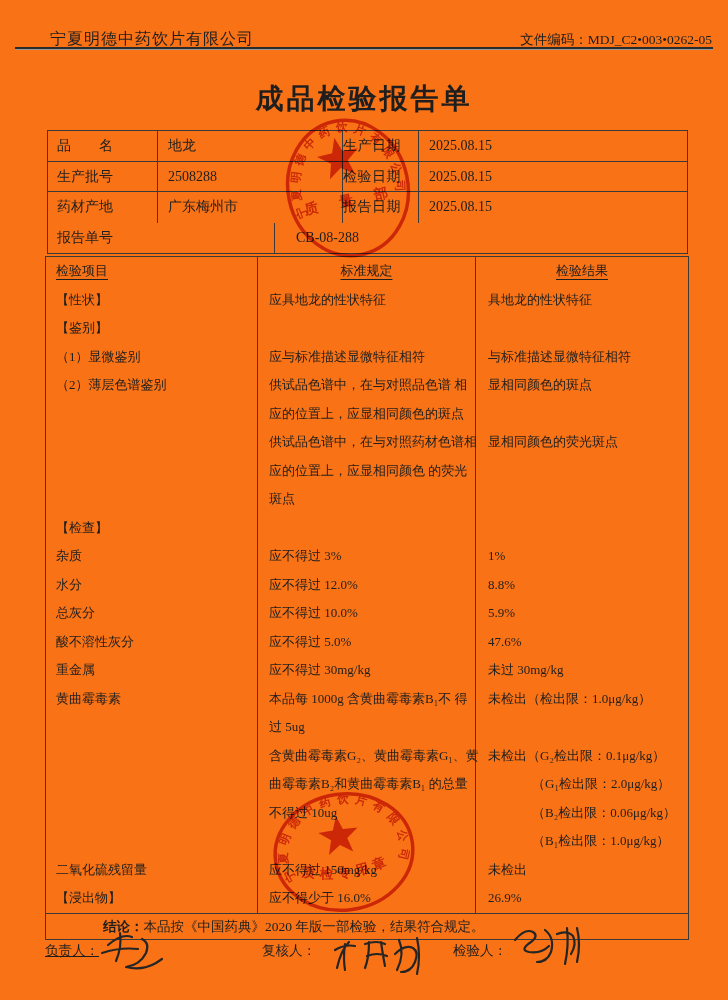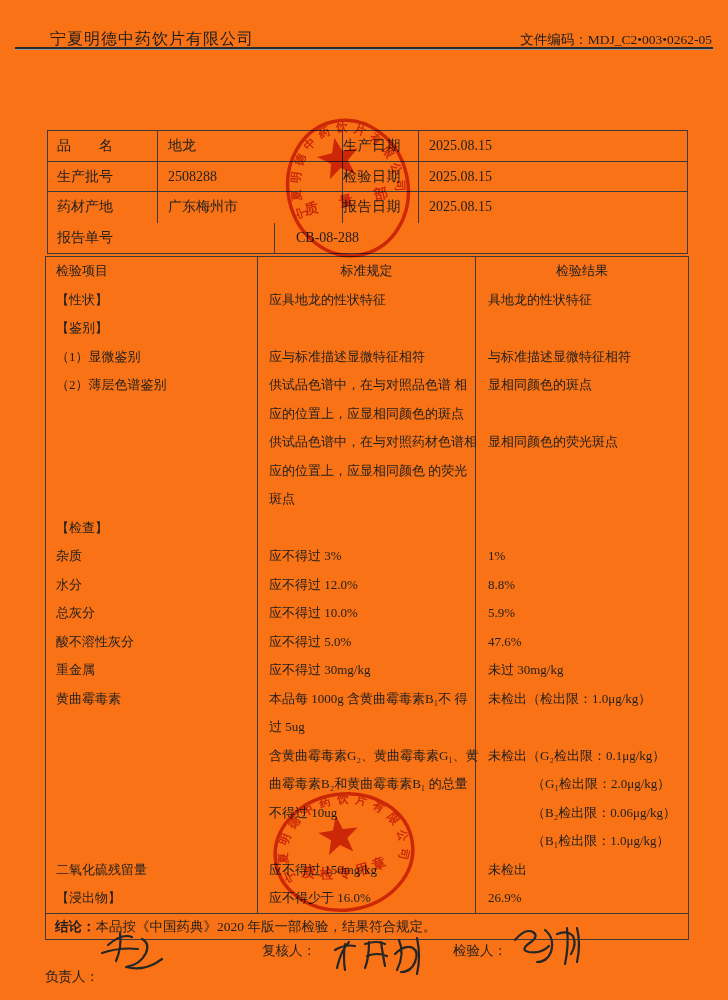--- a/index.html
+++ b/index.html
@@ -32,42 +32,43 @@
   .mcell{white-space:nowrap;}
   .c-item{width:211px;padding-left:10px;}
   .c-std{width:219px;border-left:1px solid #3a3a3a;border-right:1px solid #3a3a3a;padding-left:11px;}
   .c-res{flex:1;padding-left:12px;}
   .mline{height:28.5px;line-height:28.5px;}
   .mline.indent{padding-left:44px;}
   .mhead .hcell{height:28.5px;line-height:28.5px;}
   .mhead .hc1{width:211px;padding-left:10px;}
   .mhead .hc2{width:219px;border-left:1px solid #3a3a3a;border-right:1px solid #3a3a3a;text-align:center;}
   .mhead .hc3{flex:1;text-align:center;}
-  .mhead span{text-underline-offset:4px;text-align:right;}
+  .mhead span{text-decoration:underline;text-underline-offset:4px;text-align:right;}
   .conclusion{border-top:1px solid #3a3a3a;height:26px;line-height:26px;padding-left:9px;font-size:13.5px;white-space:nowrap;}
-  .conclusion .clabel{font-weight:bold;}
+  .conclusion .clabel{font-weight:bold;margin-left:48px;}
   
   .sig-label{position:absolute;font-size:13.5px;}
   .sig-svg{position:absolute;pointer-events:none;}
   .sig-svg path{stroke:#252525;stroke-width:2.2;fill:none;stroke-linecap:round;stroke-linejoin:round;}
   
   .stamp{position:absolute;mix-blend-mode:multiply;opacity:.88;pointer-events:none;}
   .stamp text{fill:#cb3f2e;font-family:"Liberation Serif","DejaVu Serif",serif;font-weight:bold;}
   .stamp .ring{stroke:#cb3f2e;fill:none;}
   .stamp .star{fill:#cb3f2e;}
 </style>
 </head>
 <body>
 
 <div class="page">
 
   <div class="hdr-company">宁夏明德中药饮片有限公司</div>
   <div class="hdr-code"><span>文件编码：</span><span>MDJ_C2•003•0262-05</span></div>
   <div class="hdr-rule"></div>
 
+  <div class="doc-title">成品检验报告单</div>
 
   <div class="info-table">
     <div>
         <div class="trow">
           <div class="tcell t1">品　　名</div>
           <div class="tcell t2">地龙</div>
           <div class="tcell t3">生产日期</div>
           <div class="tcell t4">2025.08.15</div>
         </div>
         <div class="trow">
@@ -263,21 +264,21 @@
             <div class="mline">应不得少于 16.0%</div>
           </div>
           <div class="mcell c-res">
             <div class="mline">26.9%</div>
           </div>
         </div>
       </div>
     <div class="conclusion"><span class="clabel">结论：</span><span>本品按《中国药典》2020 年版一部检验，结果符合规定。</span></div>
   </div>
 
-  <div class="sig-label" style="left:45px;top:968px;">负责人：</div>
+  <div class="sig-label" style="left:45px;top:942px;text-decoration:underline;">负责人：</div>
   <div class="sig-label" style="left:262px;top:942px;">复核人：</div>
   <div class="sig-label" style="left:453px;top:942px;">检验人：</div>
 
   <svg class="sig-svg" style="left:92px;top:925px;" width="78" height="52" viewBox="0 0 78 52">
     <path d="M16 20 Q30 8 40 12 M28 8 Q30 22 24 36 M10 28 Q28 22 46 24 M50 14 Q58 18 54 28 Q48 40 34 42 Q50 46 64 38 L70 34"></path>
   </svg>
   <svg class="sig-svg" style="left:325px;top:928px;" width="102" height="54" viewBox="0 0 102 54">
     <path d="M12 40 Q16 22 24 14 M10 22 Q20 16 30 18 M20 16 Q18 30 20 42 M40 16 Q52 12 60 16 M44 14 Q44 30 40 40 M56 14 Q58 28 60 38 M42 28 Q52 24 62 28 M74 12 Q80 26 72 42 M70 26 Q80 16 88 20 Q94 24 90 34 Q86 44 76 44 M92 10 Q96 28 92 46"></path>
   </svg>
   <svg class="sig-svg" style="left:505px;top:918px;" width="88" height="56" viewBox="0 0 88 56">

